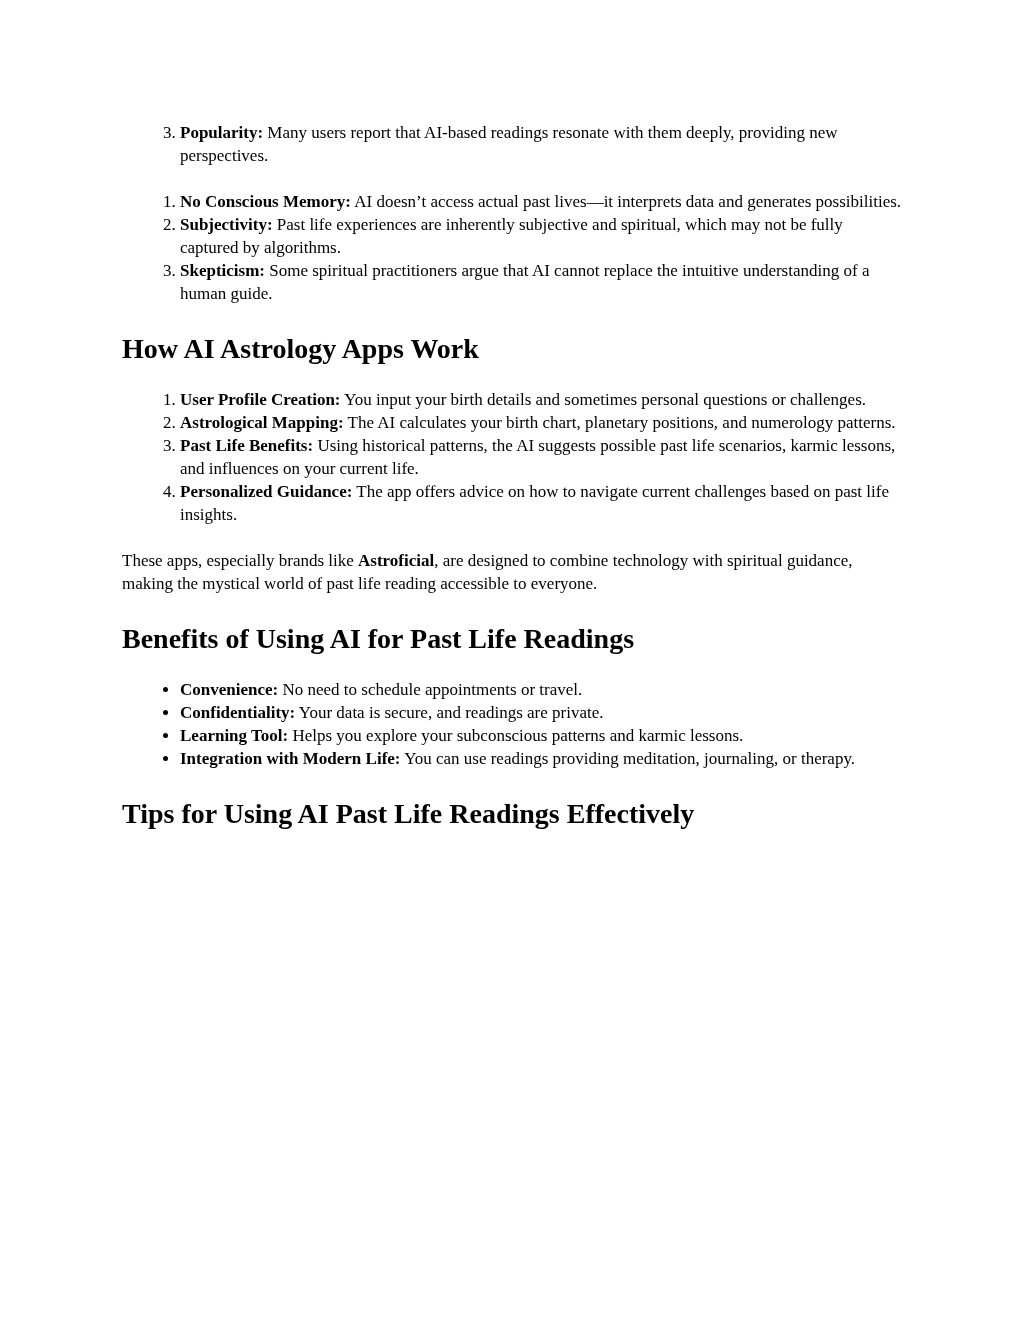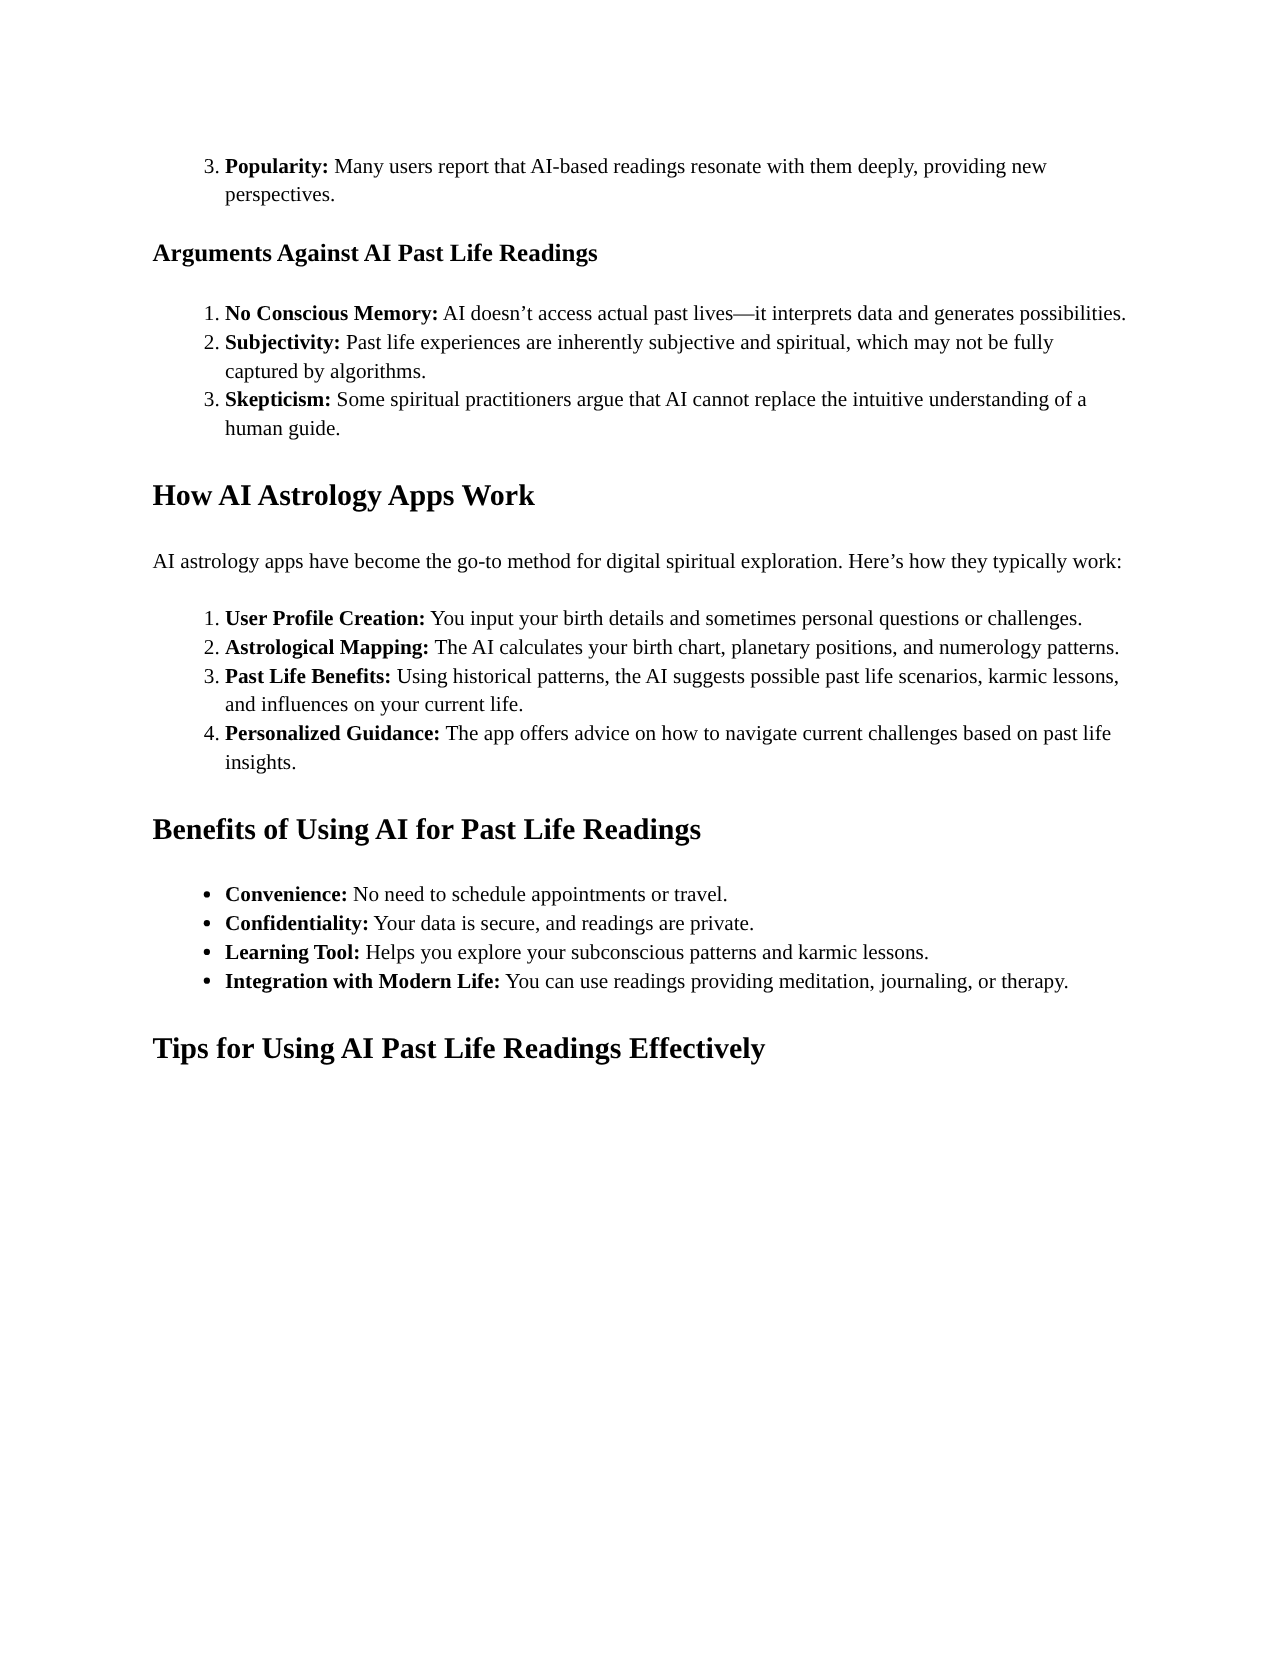--- a/index.html
+++ b/index.html
@@ -26,55 +26,54 @@
     margin: 23px 0;
   }
   ol, ul {
     margin: 23px 0;
     padding: 0 0 0 58px;
   }
   li {
     margin: 0;
   }
   h1 {
-    font-size: 24px;
+    font-size: 28px;
     line-height: 33px;
     font-weight: bold;
     margin: 27px 0 23px 0;
   }
   h2 {
     font-size: 20px;
     line-height: 25px;
     font-weight: bold;
     margin: 24px 0 23px 0;
   }
   b { font-weight: bold; }
 </style>
 </head>
 <body style="background: rgb(255, 255, 255); color: rgb(0, 0, 0);">
 
 <div class="page">
   <main>
       <ol start="3">
         <li><b>Popularity:</b><span> Many users report that AI-based readings resonate with them deeply, providing new perspectives.</span></li>
       </ol>
-      <h2>Arguments Against AI Past Life Readings</h2>
       <ol>
         <li><b>No Conscious Memory:</b><span> AI doesn’t access actual past lives—it interprets data and generates possibilities.</span></li>
         <li><b>Subjectivity:</b><span> Past life experiences are inherently subjective and spiritual, which may not be fully captured by algorithms.</span></li>
         <li><b>Skepticism:</b><span> Some spiritual practitioners argue that AI cannot replace the intuitive understanding of a human guide.</span></li>
       </ol>
       <h1>How AI Astrology Apps Work</h1>
-      <p><span>AI astrology apps have become the go-to method for digital spiritual exploration. Here’s how they typically work:</span></p>
       <ol>
         <li><b>User Profile Creation:</b><span> You input your birth details and sometimes personal questions or challenges.</span></li>
         <li><b>Astrological Mapping:</b><span> The AI calculates your birth chart, planetary positions, and numerology patterns.</span></li>
         <li><b>Past Life Benefits:</b><span> Using historical patterns, the AI suggests possible past life scenarios, karmic lessons, and influences on your current life.</span></li>
         <li><b>Personalized Guidance:</b><span> The app offers advice on how to navigate current challenges based on past life insights.</span></li>
       </ol>
+      <p><span>These apps, especially brands like </span><b>Astroficial</b><span>, are designed to combine technology with spiritual guidance, making the mystical world of past life reading accessible to everyone.</span></p>
       <h1>Benefits of Using AI for Past Life Readings</h1>
       <ul>
         <li><b>Convenience:</b><span> No need to schedule appointments or travel.</span></li>
         <li><b>Confidentiality:</b><span> Your data is secure, and readings are private.</span></li>
         <li><b>Learning Tool:</b><span> Helps you explore your subconscious patterns and karmic lessons.</span></li>
         <li><b>Integration with Modern Life:</b><span> You can use readings providing meditation, journaling, or therapy.</span></li>
       </ul>
       <h1>Tips for Using AI Past Life Readings Effectively</h1>
     </main>
 </div>

